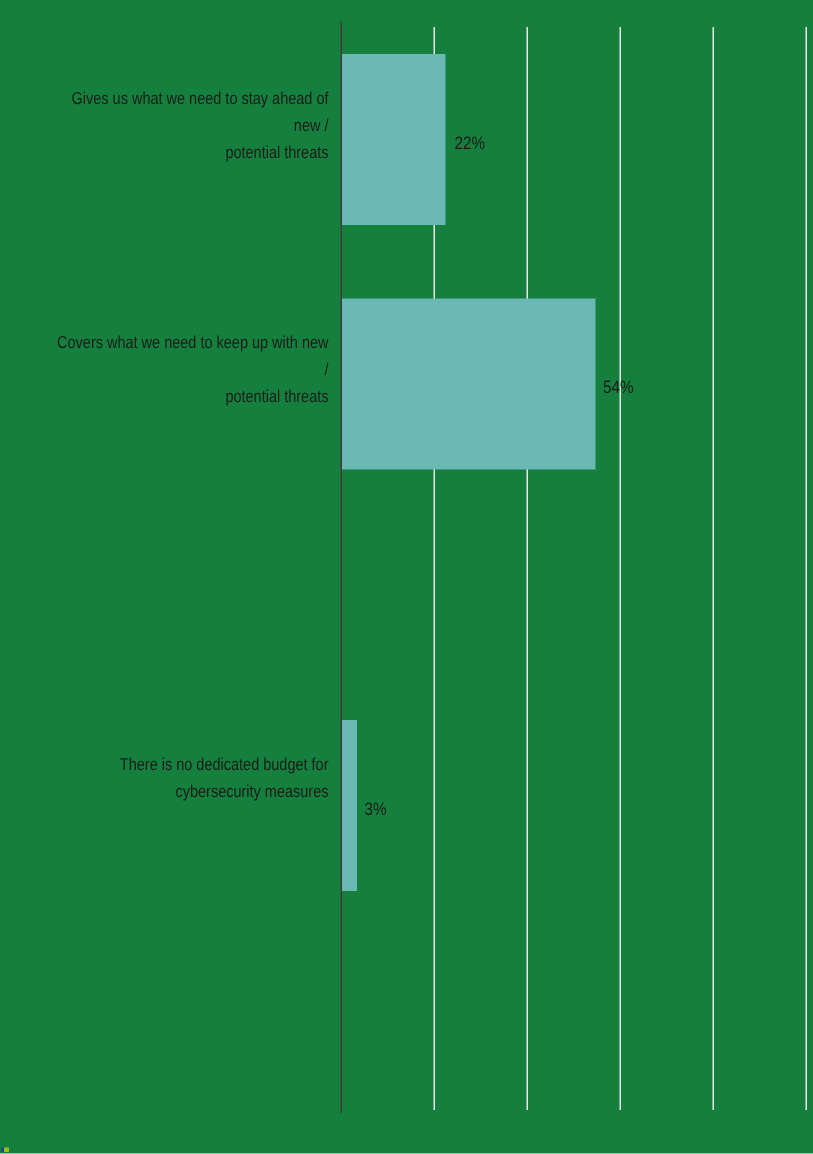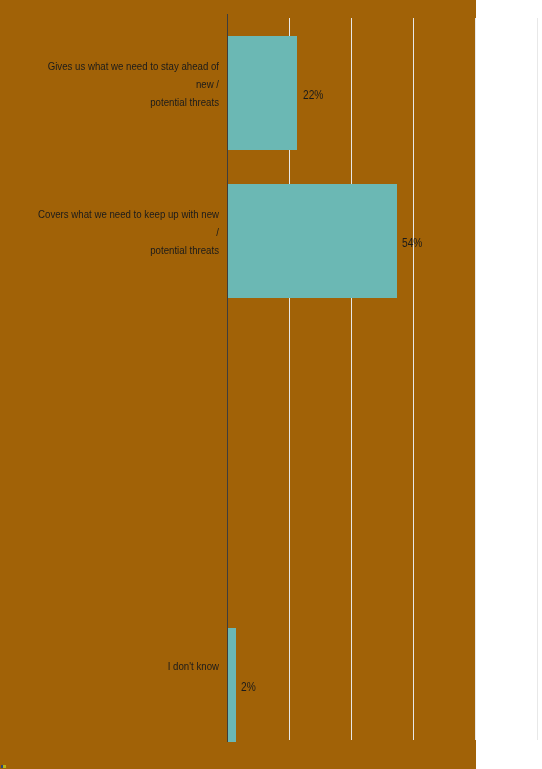--- a/index.html
+++ b/index.html
@@ -12,23 +12,23 @@
     height: 769px;
     font-family: "Liberation Sans", sans-serif;
     overflow: hidden;
     position: relative;
   }
 
   #chart-root {
     position: absolute;
     left: 0;
     top: 0;
-    width: 476px;
+    width: 542px;
     height: 769px;
-    background: #a16207;
+    background: #15803d;
   }
 
   
   .plot-area {
     position: absolute;
     left: 227px;
     top: 18px;
     width: 315px;
     height: 722px;
   }
@@ -125,32 +125,33 @@
 
   <div class="rows">
 
     <div class="row" style="top:0px;height:148px">
       <div class="cat-label" style="top:40px">Gives us what we need to stay ahead of new /
 potential threats</div>
       <div class="bar" style="top:18px;height:114px;width:69px"></div>
       <div class="value-label" style="left:303px;top:70px">22%</div>
     </div>
 
-    <div class="row" style="top:148px;height:148px">
+    <div class="row" style="top:163px;height:148px">
       <div class="cat-label" style="top:40px">Covers what we need to keep up with new /
 potential threats</div>
       <div class="bar" style="top:18px;height:114px;width:169px"></div>
       <div class="value-label" style="left:402px;top:70px">54%</div>
     </div>
 
 
+    <div class="row" style="top:444px;height:148px">
+      <div class="cat-label" style="top:40px">There is no dedicated budget for
+cybersecurity measures</div>
+      <div class="bar" style="top:18px;height:114px;width:10px"></div>
+      <div class="value-label" style="left:243px;top:70px">3%</div>
+    </div>
 
-    <div class="row" style="top:592px;height:148px">
-      <div class="cat-label" style="top:48px">I don't know</div>
-      <div class="bar" style="top:18px;height:114px;width:8px"></div>
-      <div class="value-label" style="left:241px;top:70px">2%</div>
-    </div>
 
   </div>
 
   <div class="corner-artifact"></div>
 
 </div>
 
 </body></html>

